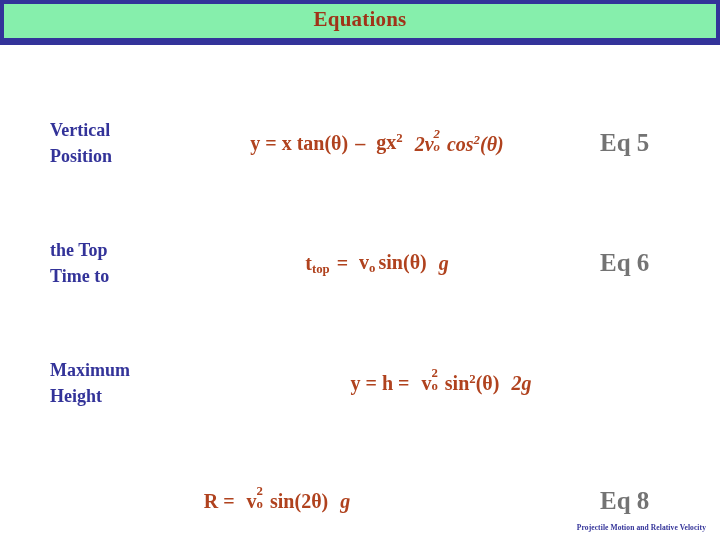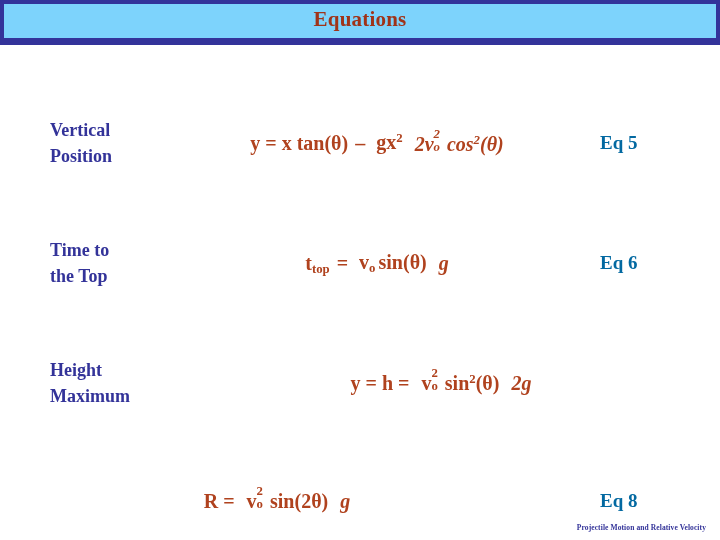--- a/index.html
+++ b/index.html
@@ -16,21 +16,21 @@
   }
 
   
   .title-banner {
     position: absolute;
     left: 0;
     top: 0;
     width: 720px;
     height: 45px;
     box-sizing: border-box;
-    background: #7dd3fc;
+    background: #86efac;
     border: 4px solid #33339a;
     border-bottom-width: 7px;
     display: flex;
     align-items: center;
     justify-content: center;
   }
   .title-text {
     color: #a03318;
     font-size: 21px;
     font-weight: bold;
@@ -78,22 +78,22 @@
     align-items: center;
     justify-content: center;
     color: #b0421e;
     font-size: 20px;
     font-weight: bold;
     padding-right: 30px;
   }
 
   .row-tag {
     flex: 0 0 120px;
-    color: #0369a1;
-    font-size: 19px;
+    color: #737373;
+    font-size: 25px;
     font-weight: bold;
     text-align: left;
     padding-left: 8px;
   }
 
   
   .math {
     display: inline-flex;
     align-items: center;
     white-space: nowrap;
@@ -193,41 +193,41 @@
           <span class="bar"></span>
           <span class="den"><span>2v</span><span class="sub-sup"><span class="sp">2</span><span class="sb">o</span></span><span class="thin">cos</span><sup>2</sup><span>(θ)</span></span>
         </span>
       </span>
     </div>
     <div class="row-tag">Eq 5</div>
   </div>
 
   <div class="eq-row row-1">
     <div class="row-label">
+      <div>the Top</div>
       <div>Time to</div>
-      <div>the Top</div>
     </div>
     <div class="row-formula">
       <span class="math">
         <span class="lhs"><span>t</span><sub>top</sub></span>
         <span class="op">=</span>
         <span class="frac">
           <span class="num"><span>v</span><sub>o</sub><span class="thin">sin</span><span>(θ)</span></span>
           <span class="bar"></span>
           <span class="den">g</span>
         </span>
       </span>
     </div>
     <div class="row-tag">Eq 6</div>
   </div>
 
   <div class="eq-row row-2">
     <div class="row-label">
+      <div>Maximum</div>
       <div>Height</div>
-      <div>Maximum</div>
     </div>
     <div class="row-formula">
       <span class="math">
         <span class="lhs">y = h =</span>
         <span class="frac">
           <span class="num"><span>v</span><span class="sub-sup"><span class="sp">2</span><span class="sb">o</span></span><span class="thin">sin</span><sup>2</sup><span>(θ)</span></span>
           <span class="bar"></span>
           <span class="den">2g</span>
         </span>
       </span>

